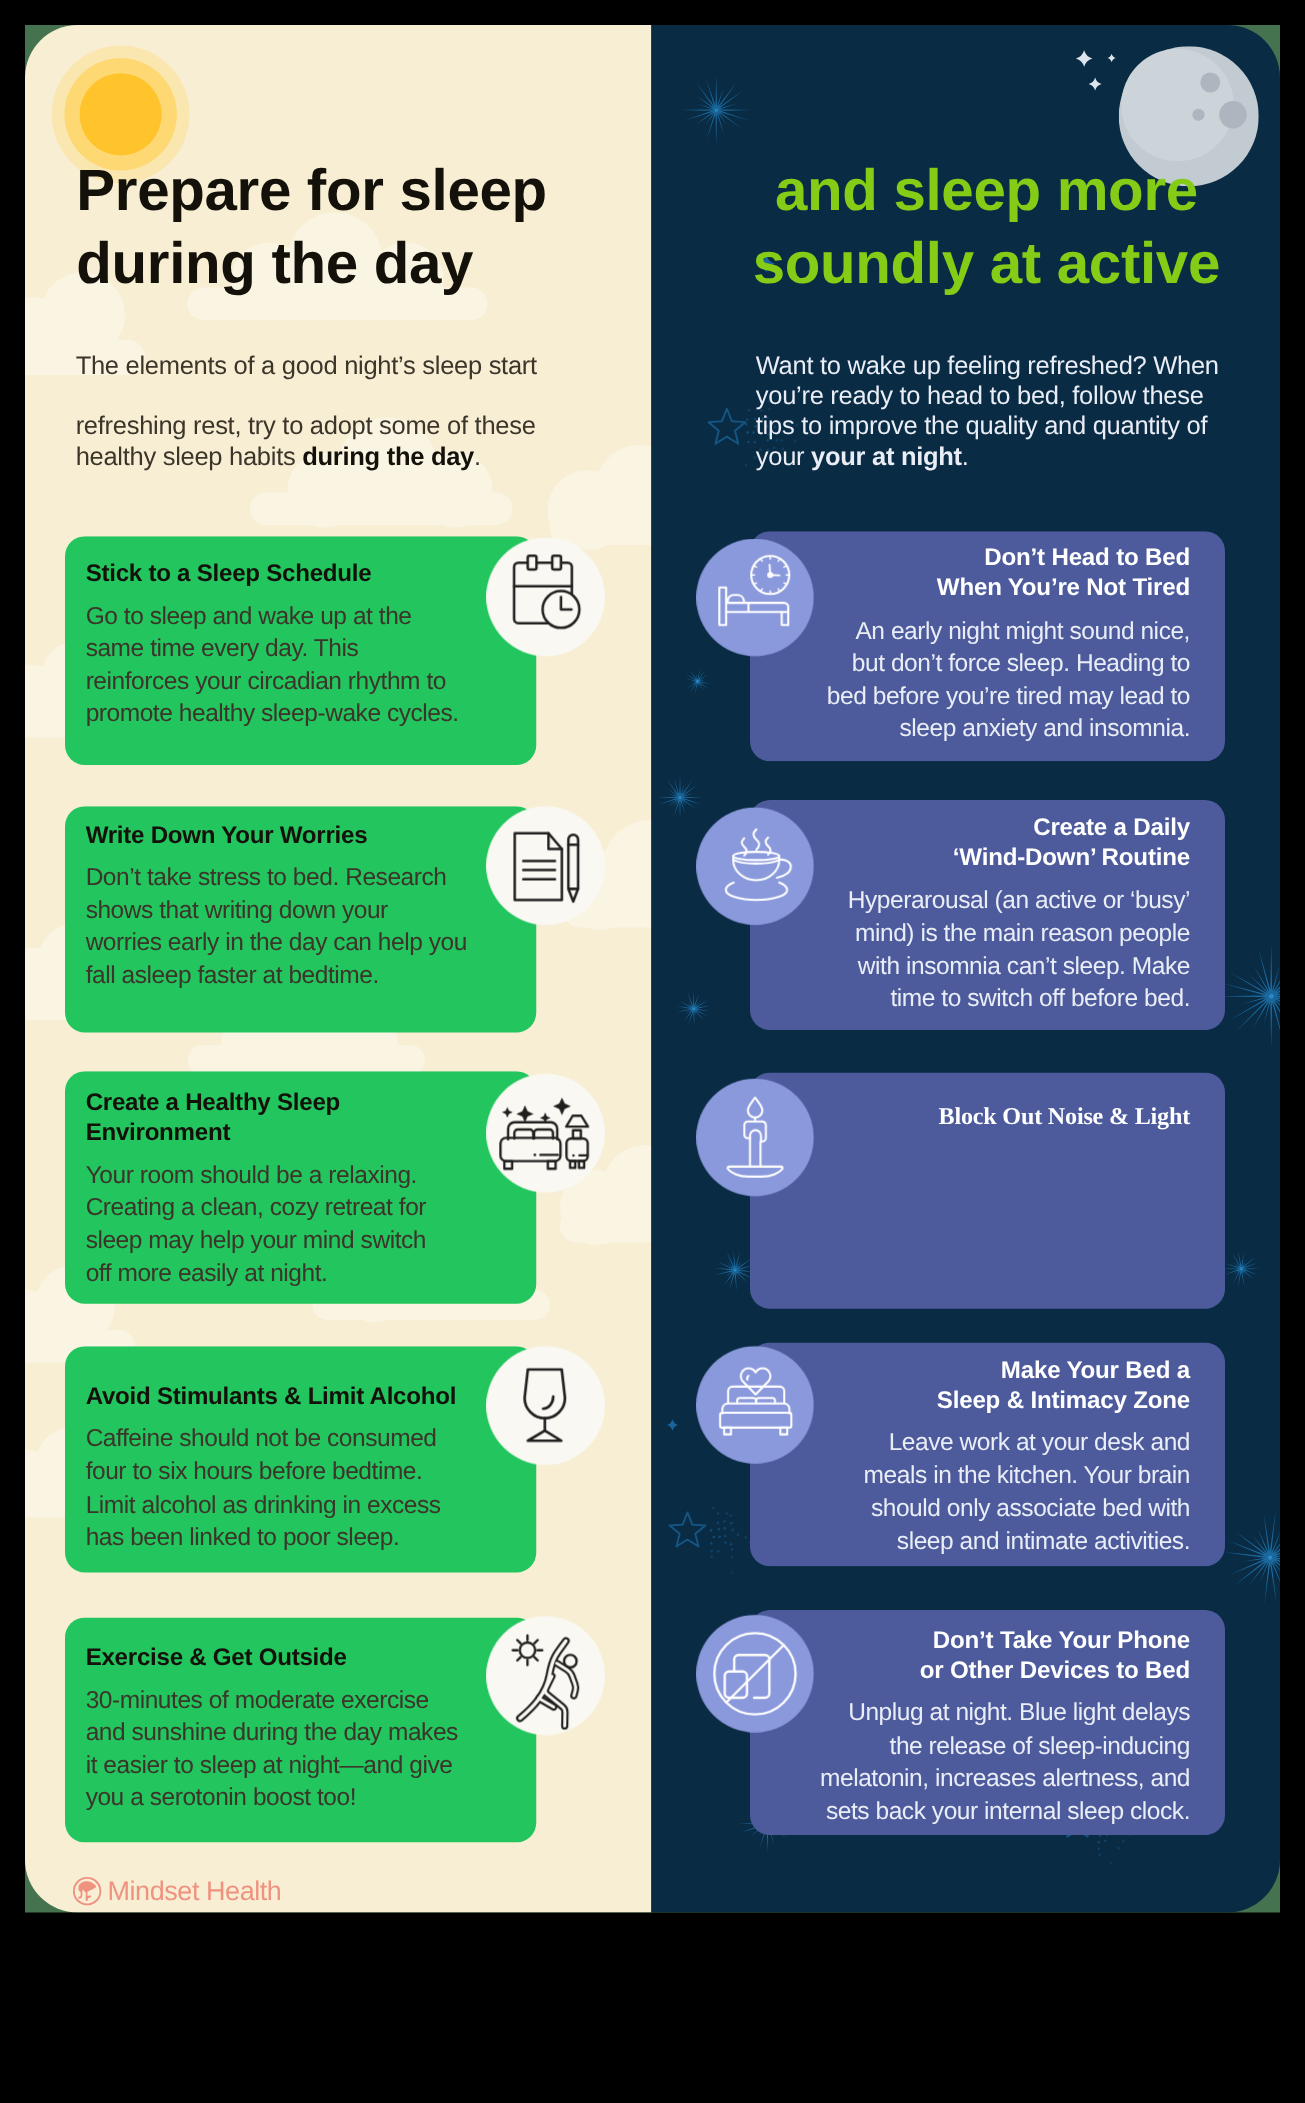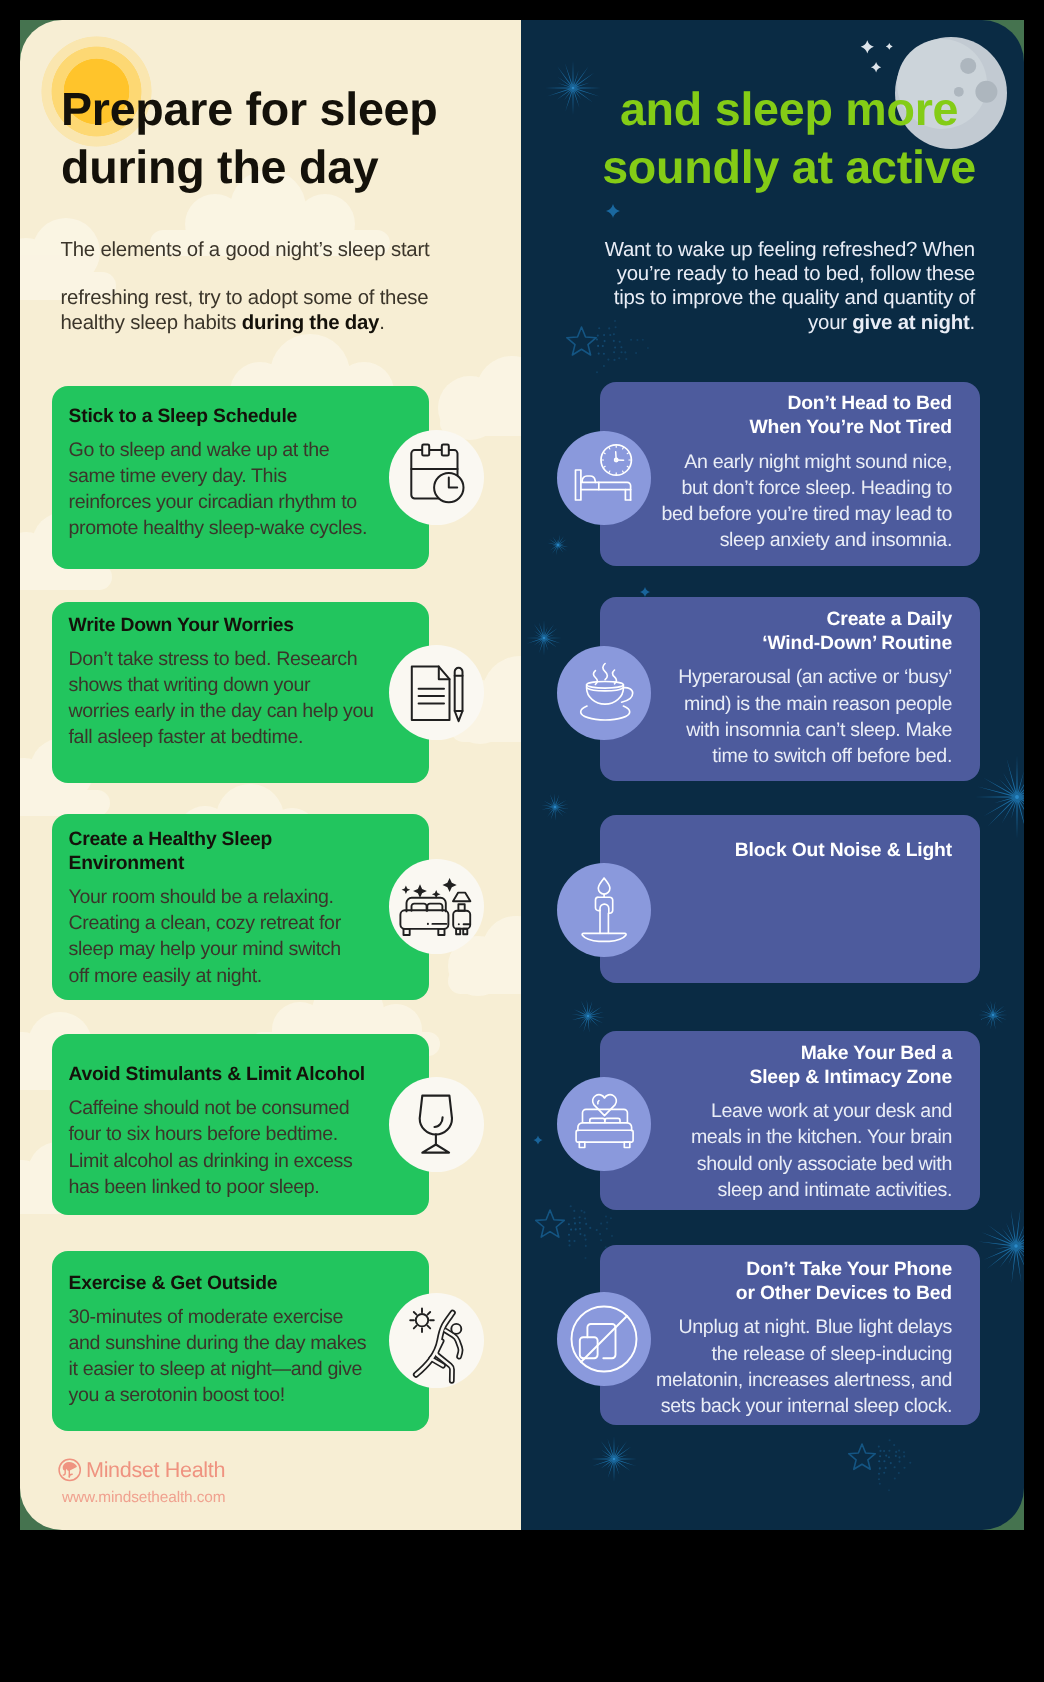--- a/index.html
+++ b/index.html
@@ -1,42 +1,42 @@
 <!DOCTYPE html>
 <html><head>
 <meta charset="utf-8">
 <title>Prepare for sleep during the day and sleep more soundly at night</title>
 <style>
 html,body{margin:0;padding:0;background:#000;}
 body{width:1044px;height:1682px;overflow:hidden;
      font-family:"Liberation Sans",sans-serif;
      -webkit-font-smoothing:antialiased;text-rendering:geometricPrecision;}
 #stage{position:relative;width:1044px;height:1682px;background:#000;}
-.head,.intro,.card,#footer{transform:translateZ(0);}
+.head,.intro,.card,#footer{transform:translateZ(0);margin-top:43px;}
 #frame-green{position:absolute;left:20px;top:20px;width:1004px;height:1510px;background:#45734F;}
 #panel{position:absolute;left:20px;top:20px;width:1004px;height:1510px;border-radius:42px;overflow:hidden;}
 .col{position:absolute;top:0;height:1510px;overflow:hidden;}
 #day-col{left:0;width:501px;background:#F7EED4;}
 #night-col{left:501px;width:503px;background:#0A2B44;}
 
 .deco{position:absolute;pointer-events:none;}
 #sun{left:20.5px;top:15.5px;width:111px;height:111px;border-radius:50%;
      background:radial-gradient(circle closest-side at 50% 50%,
         #FFC42B 0 58.5%, #FDD873 59.6%, #FDD873 80.4%, #FAE6AF 81.6%, #FAE6AF 98.6%, rgba(250,230,175,0) 100%);}
 .cloud-group{position:absolute;left:0;top:0;width:501px;height:1510px;opacity:.42;}
 .cloud{position:absolute;background:#FFFEF8;border-radius:50%;}
 
 h1,h2,h3,p{margin:0;}
 .head{position:absolute;font-weight:700;font-size:46.6px;line-height:58px;letter-spacing:-0.25px;}
 #day-head{left:41px;top:60px;color:#14110A;}
 #night-head{right:48px;top:60px;color:#84cc16;text-align:center;}
 
 .intro{position:absolute;font-size:20.4px;line-height:24.2px;letter-spacing:-0.22px;}
 #day-intro{left:40.5px;top:218px;color:#3B352A;}
-#night-intro{right:49px;top:218px;color:#E9EDF6;text-align:right;}
+#night-intro{right:49px;top:218px;color:#E9EDF6;}
 .intro b{font-weight:700;}
 #day-intro b{color:#14110A;}
 
 .card{position:absolute;border-radius:16px;display:flex;flex-direction:column;justify-content:flex-start;box-sizing:border-box;}
 .day-card{left:31.5px;width:377px;background:#22c55e;}
 .night-card{left:580px;width:380px;background:#4D5B9D;}
 .card .ct{font-weight:700;}
 .day-card{padding:0 17px;}
 .day-card .ct{font-size:19.3px;line-height:24.4px;letter-spacing:-0.2px;color:#14110A;margin-bottom:7.6px;}
 .day-card .cb{font-size:19.6px;line-height:26.1px;letter-spacing:-0.35px;color:#3B352A;}
@@ -323,31 +323,31 @@
             <circle cx="368.0" cy="1470.3" r="1.05" opacity="0.20"></circle>
           </g>
         </svg>
 <svg class="deco" style="left:0;top:0;width:503px;height:1510px;" viewBox="0 0 503 1510">
           <path d="M124.0,567.0 Q125.1,570.9 129.0,572.0 Q125.1,573.1 124.0,577.0 Q122.9,573.1 119.0,572.0 Q122.9,570.9 124.0,567.0 Z" fill="#1C6FAA" opacity="0.85"></path>
         </svg>
 <svg class="deco" style="left:0;top:0;width:503px;height:1510px;" viewBox="0 0 503 1510">
           <path d="M17.0,1115.4 Q18.0,1119.0 21.6,1120.0 Q18.0,1121.0 17.0,1124.6 Q16.0,1121.0 12.4,1120.0 Q16.0,1119.0 17.0,1115.4 Z" fill="#1C6FAA" opacity="0.85"></path>
         </svg>
 <h1 class="head" id="night-head"><span>and sleep more</span><br><span>soundly at active</span></h1>
-<p class="intro" id="night-intro"><span>Want to wake up feeling refreshed? When</span><br><span>you’re ready to head to bed, follow these</span><br><span>tips to improve the quality and quantity of</span><br><span>your </span><b>give at night</b><span>.</span></p>
+<p class="intro" id="night-intro"><span>Want to wake up feeling refreshed? When</span><br><span>you’re ready to head to bed, follow these</span><br><span>tips to improve the quality and quantity of</span><br><span>your </span><b>your at night</b><span>.</span></p>
 </div>
 <div class="card night-card" style="top:361.5px;height:184.3px;padding-top:10.9px;">
         <h3 class="ct"><span>Don’t Head to Bed</span><br><span>When You’re Not Tired</span></h3>
         <p class="cb"><span>An early night might sound nice,</span><br><span>but don’t force sleep. Heading to</span><br><span>bed before you’re tired may lead to</span><br><span>sleep anxiety and insomnia.</span></p>
       </div>
 <div class="card night-card" style="top:577.4px;height:183.4px;padding-top:10.9px;">
         <h3 class="ct"><span>Create a Daily</span><br><span>‘Wind-Down’ Routine</span></h3>
         <p class="cb"><span>Hyperarousal (an active or ‘busy’</span><br><span>mind) is the main reason people</span><br><span>with insomnia can’t sleep. Make</span><br><span>time to switch off before bed.</span></p>
       </div>
-<div class="card night-card" style="top:794.9px;height:168px;padding-top:24.5px;">
+<div class="card night-card" style="top:794.9px;height:189px;padding-top:24.5px;font-family:Liberation Serif, serif;">
         <h3 class="ct"><span>Block Out Noise &amp; Light</span></h3>
       </div>
 <div class="card night-card" style="top:1011.0px;height:178.7px;padding-top:11.0px;">
         <h3 class="ct"><span>Make Your Bed a</span><br><span>Sleep &amp; Intimacy Zone</span></h3>
         <p class="cb"><span>Leave work at your desk and</span><br><span>meals in the kitchen. Your brain</span><br><span>should only associate bed with</span><br><span>sleep and intimate activities.</span></p>
       </div>
 <div class="card night-card" style="top:1224.8px;height:180.6px;padding-top:13.5px;">
         <h3 class="ct"><span>Don’t Take Your Phone</span><br><span>or Other Devices to Bed</span></h3>
         <p class="cb"><span>Unplug at night. Blue light delays</span><br><span>the release of sleep-inducing</span><br><span>melatonin, increases alertness, and</span><br><span>sets back your internal sleep clock.</span></p>
       </div>

